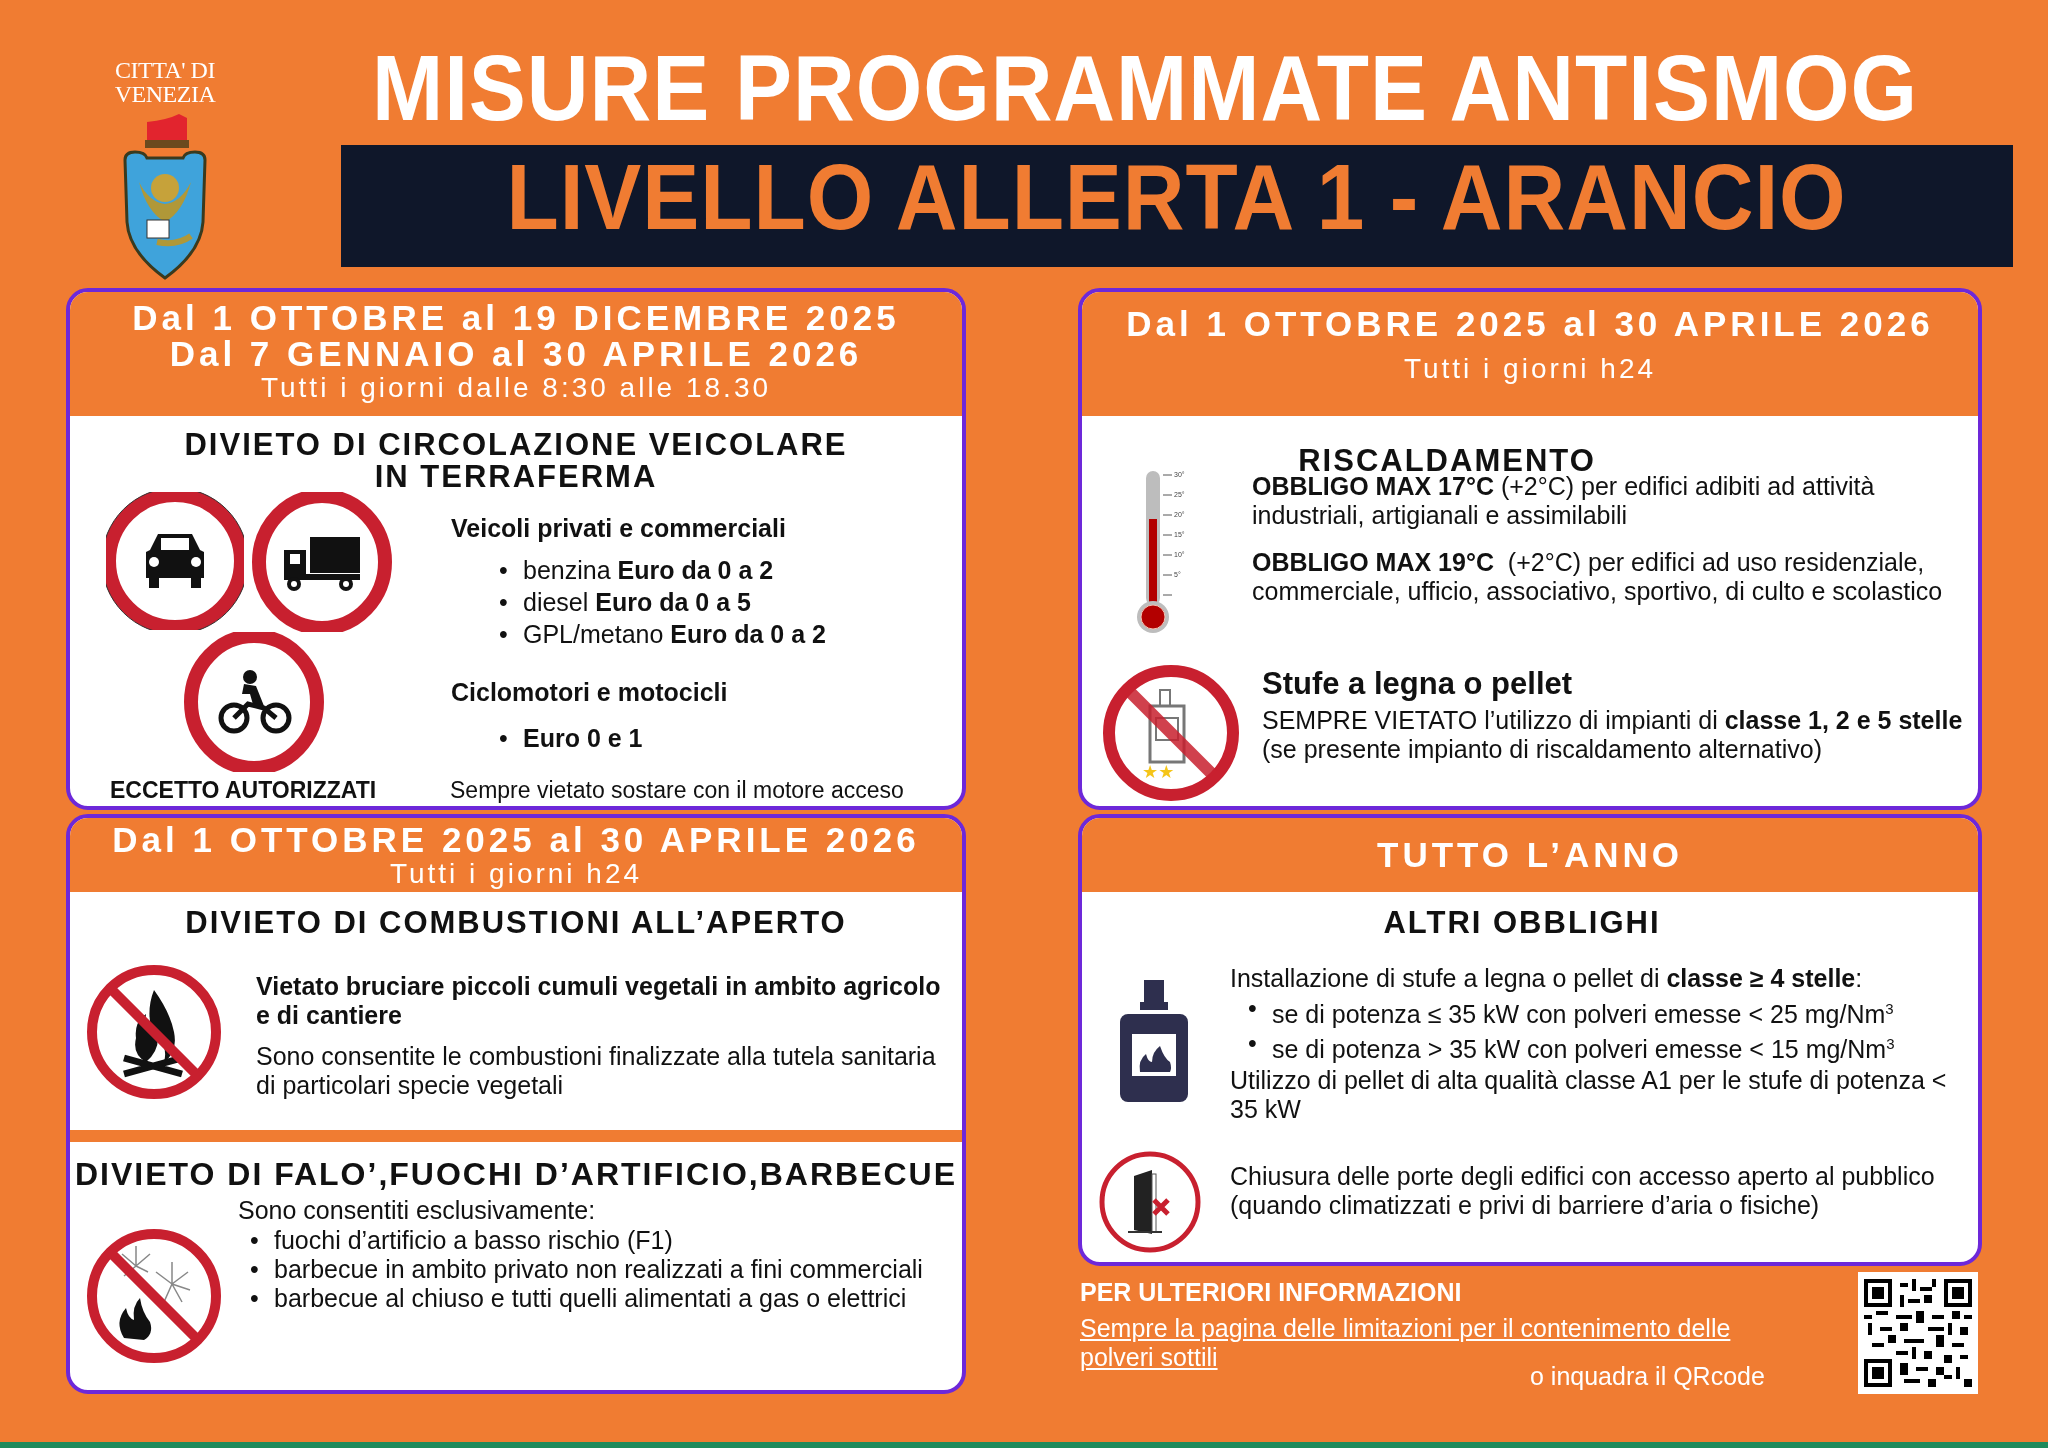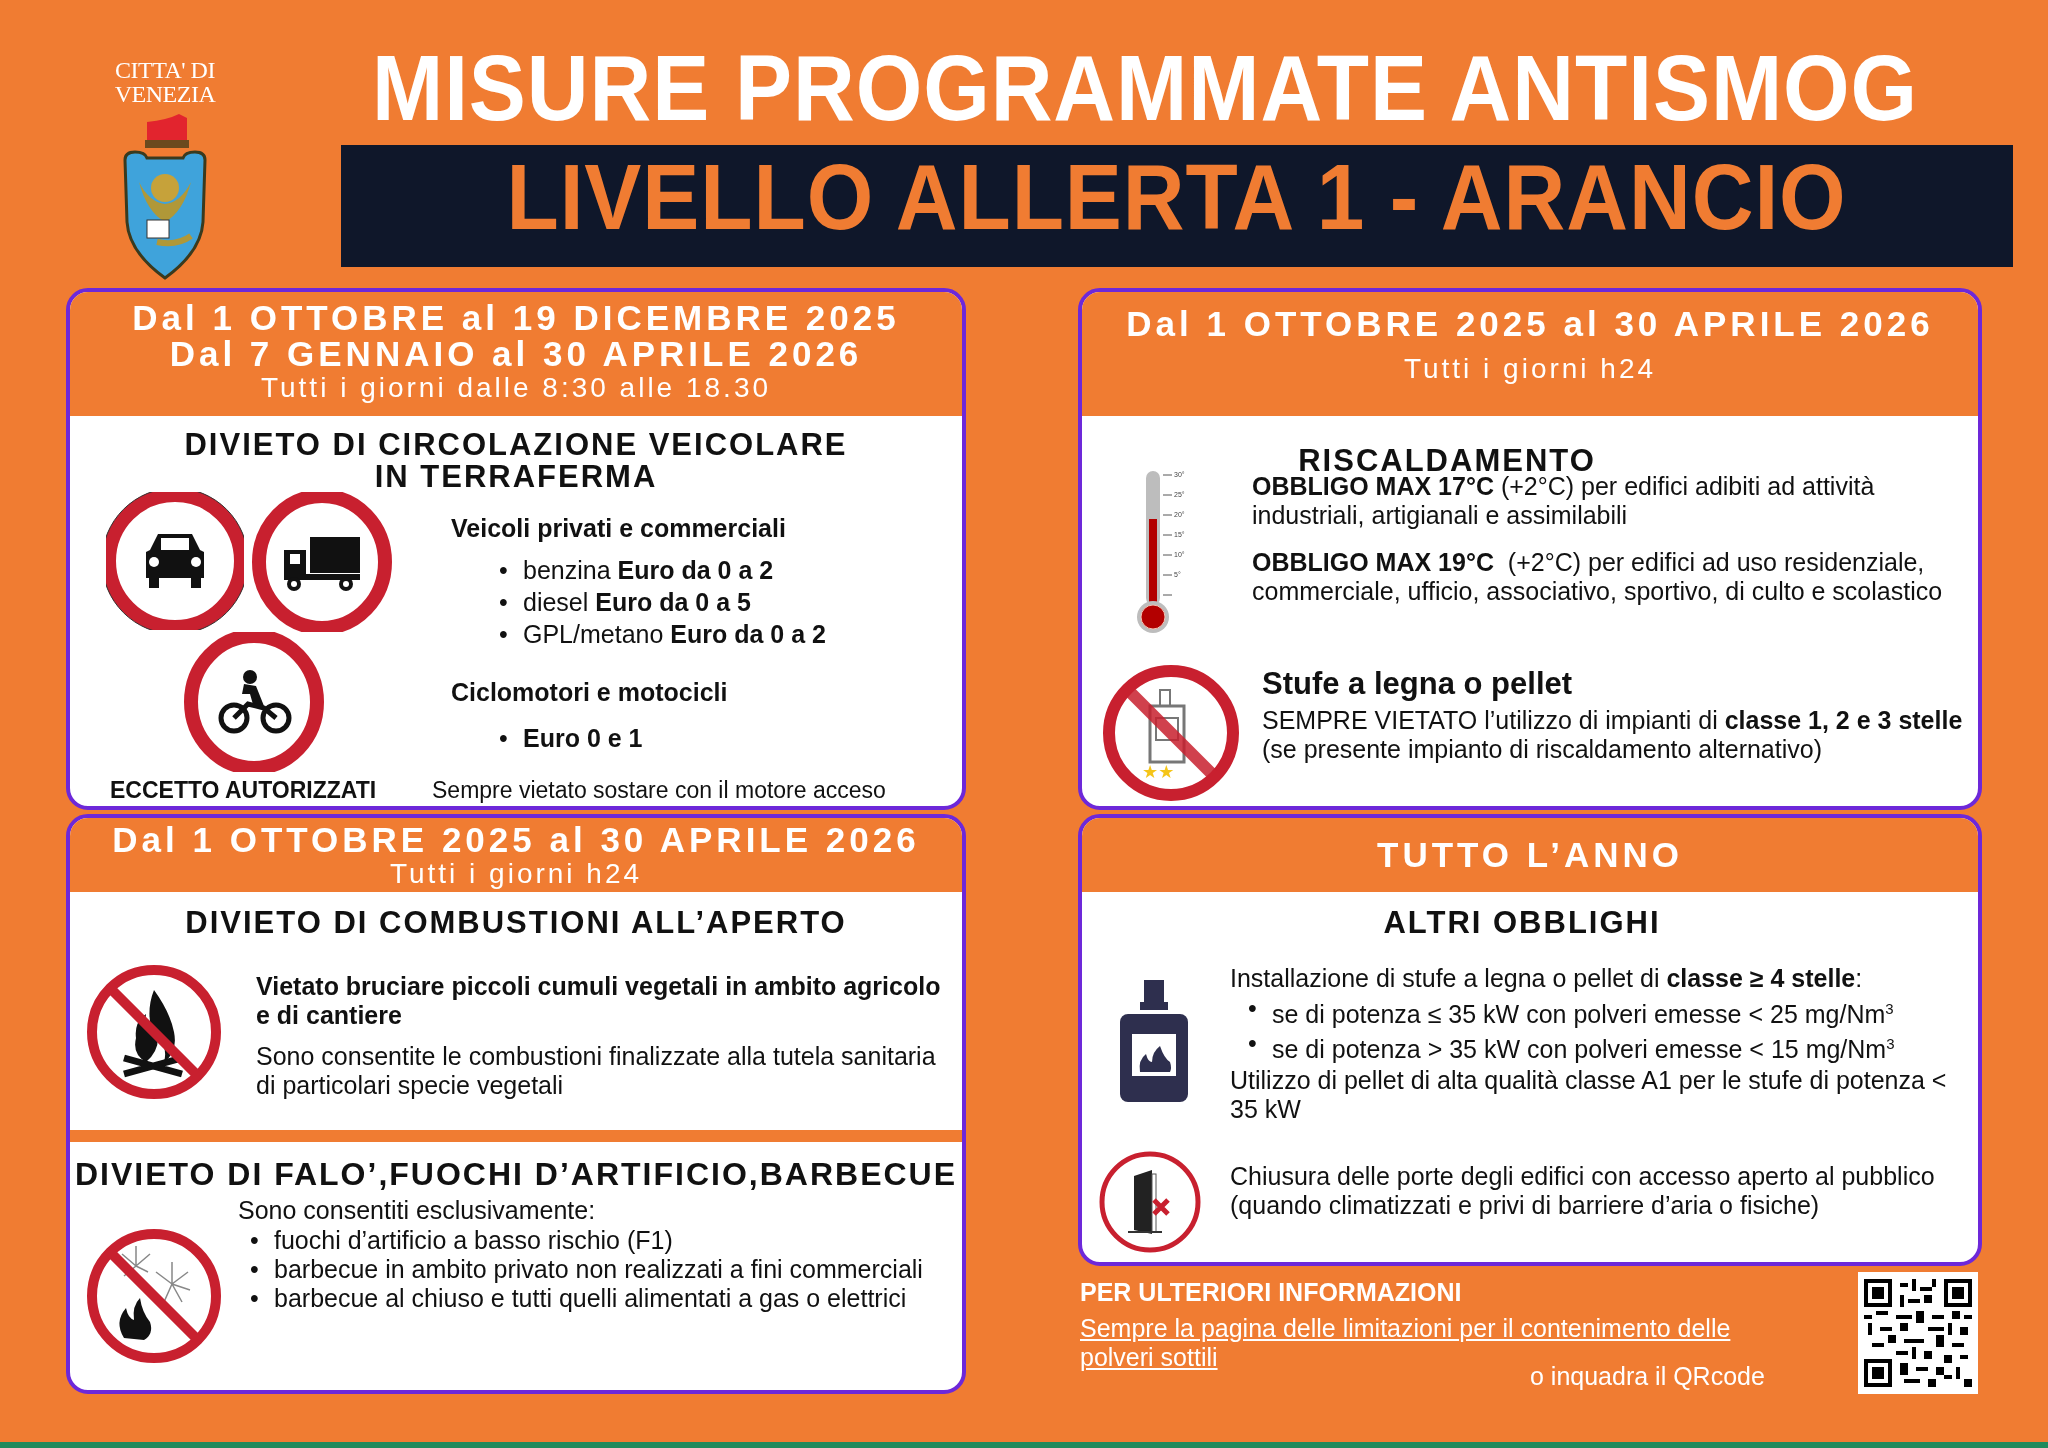--- a/index.html
+++ b/index.html
@@ -110,21 +110,21 @@
   <ul class="bul txt abs" style="left:425px; top:262px; line-height:32px;">
     <li><span>benzina </span><b>Euro da 0 a 2</b></li>
     <li><span>diesel </span><b>Euro da 0 a 5</b></li>
     <li><span>GPL/metano </span><b>Euro da 0 a 2</b></li>
   </ul>
   <div class="txt abs" style="left:381px; top:386px; font-weight:bold;">Ciclomotori e motocicli</div>
   <ul class="bul txt abs" style="left:425px; top:432px;">
     <li><b>Euro 0 e 1</b></li>
   </ul>
   <div class="txt abs" style="left:40px; top:484px; font-weight:bold; font-size:23px;">ECCETTO AUTORIZZATI</div>
-  <div class="txt abs" style="left:362px; top:484px; font-size:23px;">Sempre vietato sostare con il motore acceso</div>
+  <div class="txt abs" style="left:380px; top:484px; font-size:23px;">Sempre vietato sostare con il motore acceso</div>
 </div>
 
 <div class="panel" style="left:1078px; top:288px; width:904px; height:522px;">
   <div class="panel-head" style="height:124px; padding-top:10px;">
     <div class="head-date" style="line-height:44px;">Dal 1 OTTOBRE 2025 al 30 APRILE 2026</div>
     <div class="head-sub" style="line-height:46px;">Tutti i giorni h24</div>
   </div>
   <div class="section-title abs" style="left:0; width:730px; top:152px;">RISCALDAMENTO</div>
 
   <svg class="abs" style="left:54px; top:175px;" width="70" height="170" viewBox="0 0 70 170">
@@ -162,21 +162,21 @@
     <circle cx="69" cy="69" r="62" fill="#fff" stroke="#C8202F" stroke-width="12"></circle>
     <rect x="58" y="26" width="10" height="16" fill="#fff" stroke="#777" stroke-width="2"></rect>
     <rect x="48" y="42" width="34" height="56" fill="#fff" stroke="#777" stroke-width="3"></rect>
     <rect x="54" y="54" width="22" height="22" fill="none" stroke="#777" stroke-width="2"></rect>
     <text x="40" y="114" font-size="18" fill="#F5C518">★★</text>
     <line x1="27" y1="27" x2="111" y2="111" stroke="#C8202F" stroke-width="12" opacity="0.85"></line>
   </svg>
 
   <div class="txt abs" style="left:180px; top:374px; font-weight:bold; font-size:31px; line-height:36px;">Stufe a legna o pellet</div>
   <div class="txt abs" style="left:180px; top:414px; width:716px;">
-    <span>SEMPRE VIETATO l’utilizzo di impianti di </span><b>classe 1, 2 e 3 stelle</b><span> (se presente impianto di riscaldamento alternativo)</span>
+    <span>SEMPRE VIETATO l’utilizzo di impianti di </span><b>classe 1, 2 e 5 stelle</b><span> (se presente impianto di riscaldamento alternativo)</span>
   </div>
 </div>
 
 <div class="panel" style="left:66px; top:814px; width:900px; height:580px;">
   <div class="panel-head" style="height:74px; padding-top:4px;">
     <div class="head-date">Dal 1 OTTOBRE 2025 al 30 APRILE 2026</div>
     <div class="head-sub">Tutti i giorni h24</div>
   </div>
   <div class="section-title abs" style="left:0; right:0; top:88px;">DIVIETO DI COMBUSTIONI ALL’APERTO</div>
 

